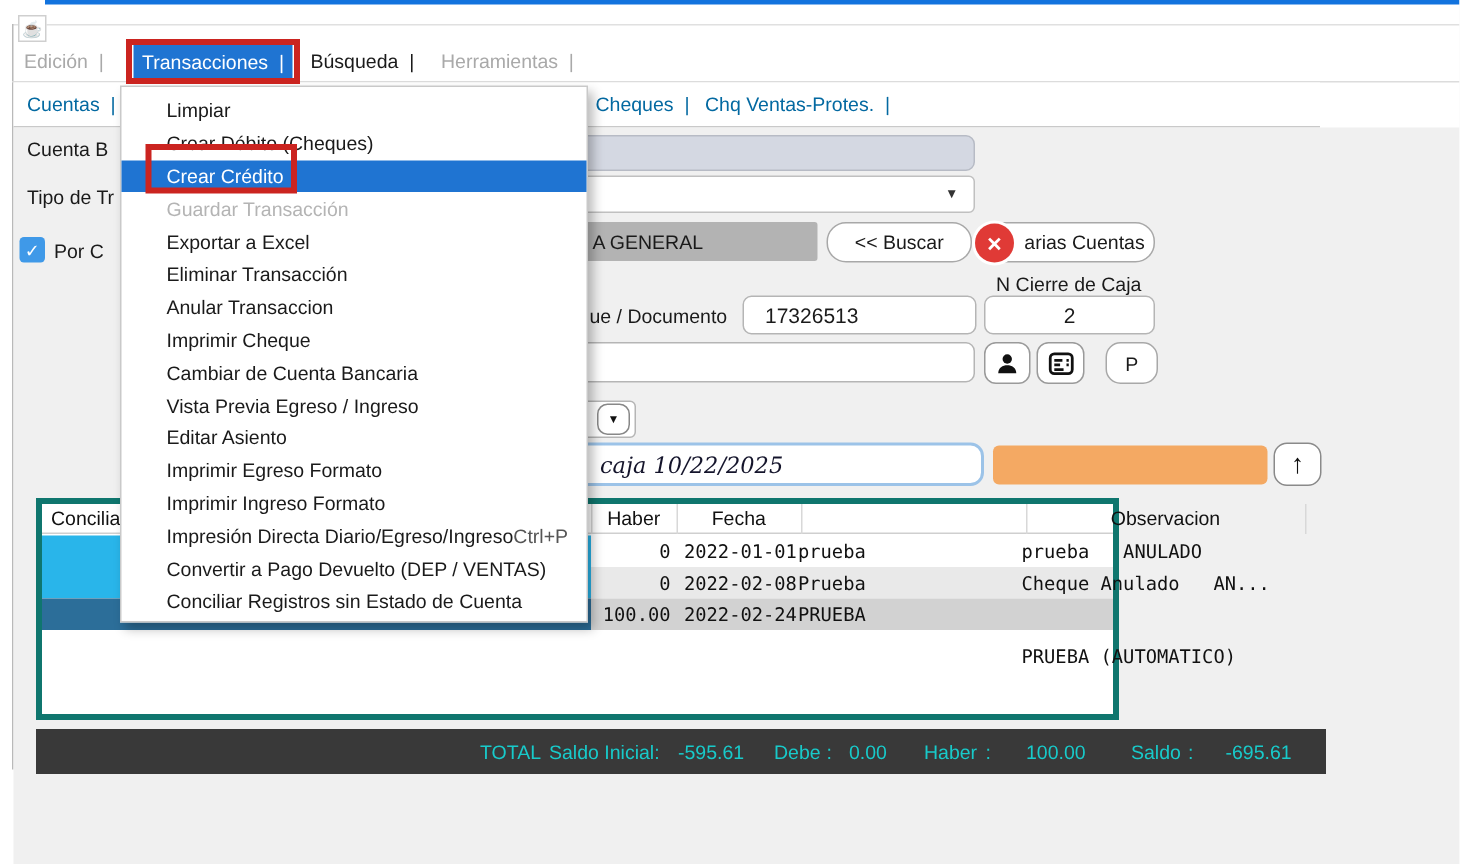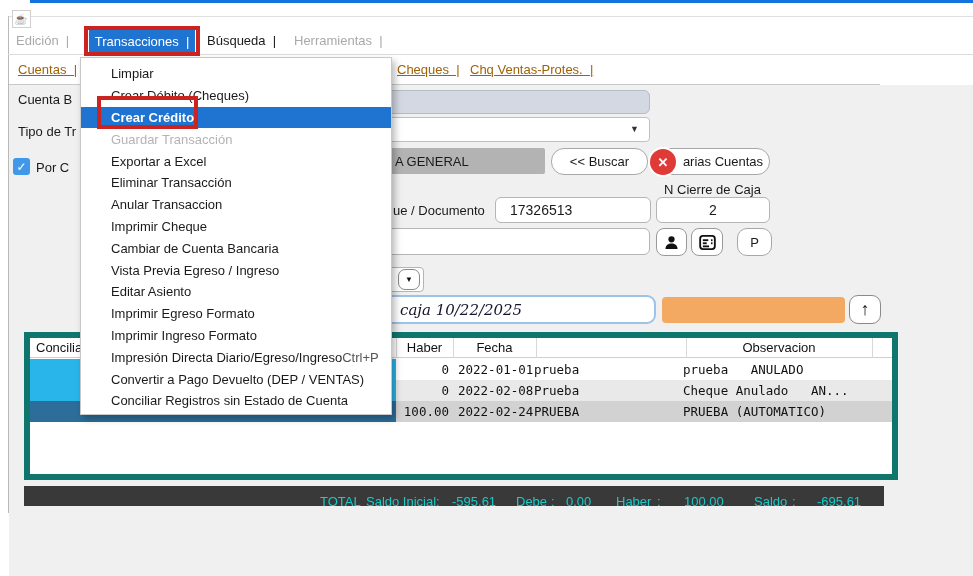--- a/index.html
+++ b/index.html
@@ -16,21 +16,21 @@
 
   
   .menubar-item { top:33px; font-size:13px; white-space:pre; }
   .muted { color:#a9a9a9; }
   .red-frame { border:4px solid #cb2420; background:transparent; pointer-events:none; z-index:60; }
   .trans-item { left:89px; top:30px; width:106px; height:23px; background:#1f74d2; color:#ffffff;
                 font-size:13px; display:flex; align-items:center; justify-content:center; white-space:pre; }
 
   .hline { background:#dcdcdc; height:1px; }
   .tabstrip { left:9px; top:55px; width:871px; height:30px; background:#ffffff; border-bottom:1px solid #c9c9c9; }
-  .tab { top:62px; font-size:13px; color:#a16207; white-space:pre;text-decoration:underline; }
+  .tab { top:62px; font-size:13px; color:#0369a1; white-space:pre; }
   .content-bg { left:9px; top:85px; width:964px; height:491px; background:#f0f0f0; }
 
   
   .flabel { font-size:13px; color:#1a1a1a; white-space:pre; }
   .field-grayblue { left:120px; top:90px; width:530px; height:24px; background:#d4d8e2; border:1px solid #b7bbc5; border-radius:6px; }
   .combo { left:120px; top:117px; width:530px; height:25px; background:#fff; border:1px solid #c0c0c0; border-radius:4px; }
   .combo .arr { position:absolute; right:10px; top:6px; font-size:9px; color:#333; }
   .field-gray { left:120px; top:148px; width:425px; height:26px; background:#b3b3b3; border-radius:2px; }
   .btn { background:#fff; border:1px solid #a8a8a8; border-radius:13px; font-size:13px; color:#1a1a1a;
          display:flex; align-items:center; justify-content:center; }
@@ -45,41 +45,41 @@
                   display:flex; align-items:center; justify-content:center; font-size:8px; color:#111; }
   .hint { left:640px; top:277px; width:238px; font-size:11px; color:#1a1a1a; text-align:right; white-space:pre; }
   .fecha-field { left:120px; top:295px; width:536px; height:29px; background:#fff; border:2px solid #9cc3e8; border-radius:9px;
                  display:flex; align-items:center; padding-left:278px;
                  font-family:"DejaVu Serif", serif; font-style:italic; font-size:15px; color:#14142b; white-space:pre; }
   .orange-box { left:662px; top:297px; width:183px; height:26px; background:#f4a963; border-radius:4px; }
   .up-btn { left:849px; top:295px; width:32px; height:29px; border:1px solid #8a8a8a; border-radius:9px; background:#fff;
             display:flex; align-items:center; justify-content:center; font-size:18px; color:#111; }
 
   
-  .table { left:24px; top:332px; width:874px; height:148px; background:#fff; border:6px solid #0f766e; }
+  .table { left:24px; top:332px; width:722px; height:148px; background:#fff; border:4px solid #0f766e; }
   .thead { position:absolute; left:0; top:0; width:100%; height:20px; border-bottom:1px solid #cfcfcf; font-size:13px; color:#111; }
   .th { position:absolute; top:2px; text-align:center; }
   .vline { position:absolute; top:0; width:1px; height:20px; background:#d8d8d8; }
   .trow { position:absolute; left:0; width:100%; height:21px; font-family:"DejaVu Sans Mono", monospace; font-size:12.5px; color:#111; white-space:pre; }
   .trow span { position:absolute; top:3px; }
   .concil-cell { position:absolute; left:0; top:0; width:366px; height:100%; }
   .haber-cell { left:0; width:419px; text-align:right; }
   .row1 { top:21px; background:#ffffff; }
   .row2 { top:42px; background:#e9e9e9; }
   .row3 { top:63px; background:#d2d2d2; }
 
   
-  .totals { left:24px; top:486px; width:860px; height:20px; background:#393939; font-size:13px; color:#18caca; }
+  .totals { left:24px; top:486px; width:860px; height:30px; background:#393939; font-size:13px; color:#18caca; }
   .totals span { position:absolute; top:8px; white-space:pre; }
 
   
   .menu { left:80px; top:57px; width:312px; height:358px; background:#ffffff; border:1px solid #c9c9c9;
           box-shadow:3px 4px 7px rgba(0,0,0,0.28); z-index:50; padding-top:5px;text-align:right; }
   .mi { height:21.8px; display:flex; align-items:center; padding-left:30px; font-size:13px; color:#1a1a1a; white-space:pre; }
-  .mi.sel { background:#1f74d2; color:#ffffff;font-weight:bold; }
+  .mi.sel { background:#1f74d2; color:#ffffff; }
   .mi.dis { color:#b4b4b4; }
   .mi .sc { margin-left:auto; padding-right:16px; color:#555; }
 </style>
 </head>
 <body>
 
 <div class="screen">
 
   <div class="abs accent-line"></div>
   <div class="abs win-top-border"></div>
@@ -186,21 +186,21 @@
       <span class="haber-cell">0</span>
       <span style="left:428px;">2022-02-08</span>
       <span style="left:504px;">Prueba</span>
       <span style="left:653px;">Cheque Anulado   AN...</span>
     </div>
     <div class="trow row3">
       <div class="concil-cell" style="background:#2c6e99;"></div>
       <span class="haber-cell">100.00</span>
       <span style="left:428px;">2022-02-24</span>
       <span style="left:504px;">PRUEBA</span>
-      <span style="left:653px;">PRUEBA (AUTOMATICO)</span>
+      <span style="left:653px;margin-top:28px;">PRUEBA (AUTOMATICO)</span>
     </div>
   </div>
 
   <div class="abs totals">
     <span style="left:296px;">TOTAL</span>
     <span style="left:342px;">Saldo Inicial:</span>
     <span style="left:428px;">-595.61</span>
     <span style="left:492px;">Debe</span>
     <span style="left:527px;">:</span>
     <span style="left:542px;">0.00</span>

